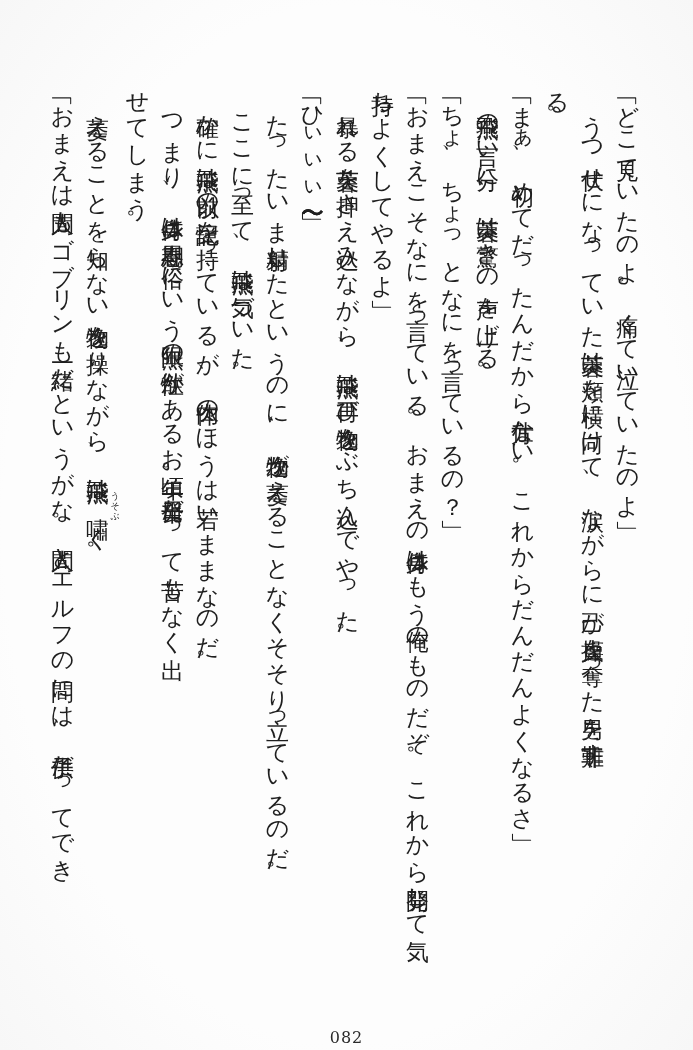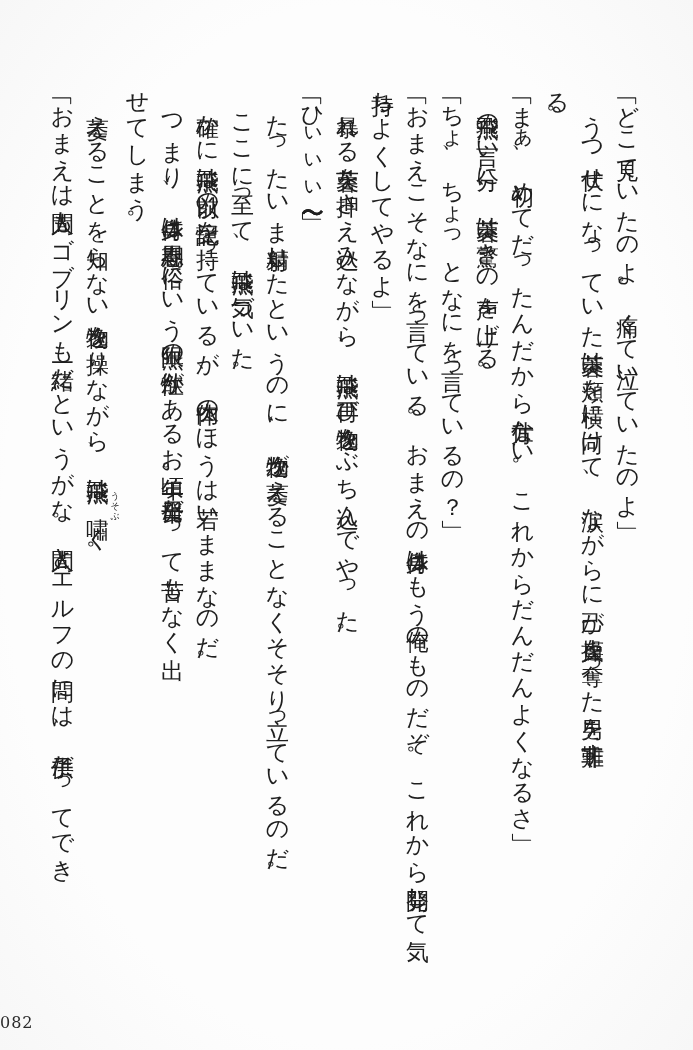--- a/index.html
+++ b/index.html
@@ -41,23 +41,24 @@
   .indent-bracket { text-indent: 0.6em; }
   .indent-full    { text-indent: 1em; }
   ruby { ruby-position: over; }
   rt {
     font-size: 9px;
     letter-spacing: 0;
     color: #1e1e1e;
   }
   .page-number {
     position: absolute;
-    bottom: 18px;
+    bottom: 3px;
     left: 0;
     width: 693px;
+    text-align: center;
     font-size: 16px;
     letter-spacing: 1px;
     color: #2b2b2b;
   }
 </style>
 </head>
 <body>
 
 <div class="book-page">
   <div class="vtext-block">

